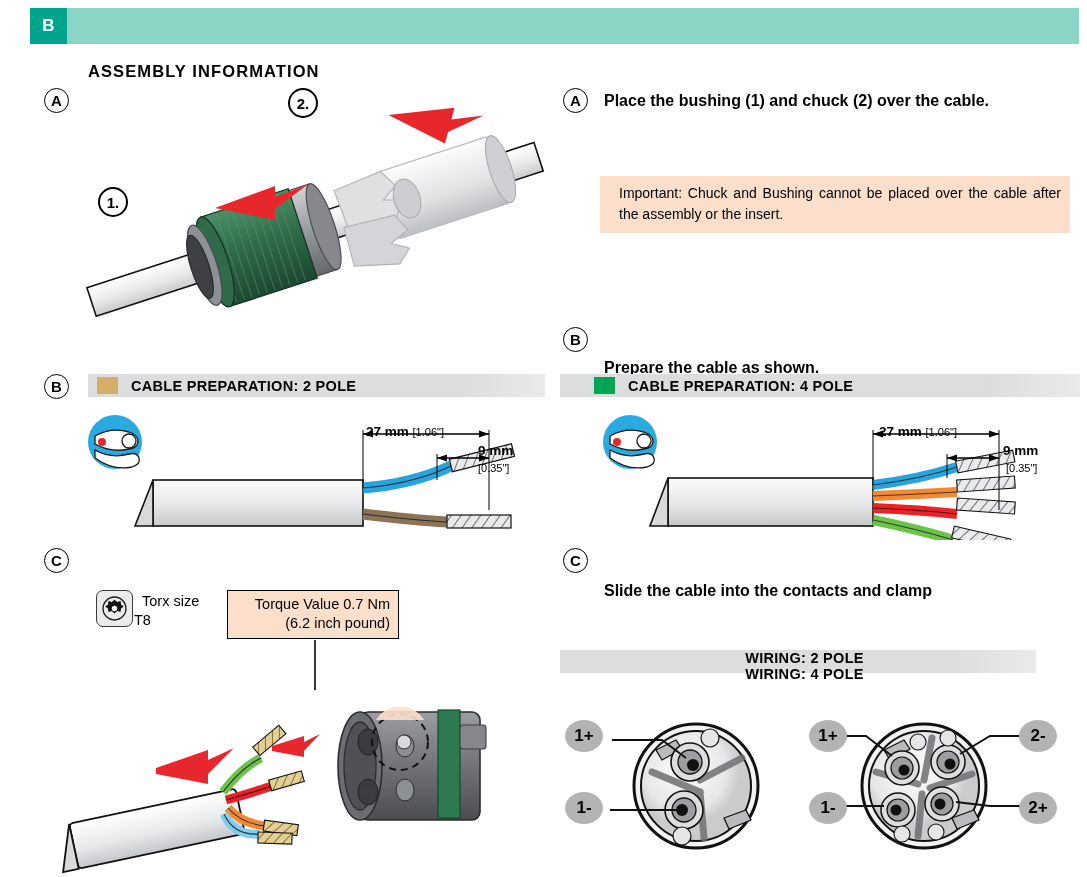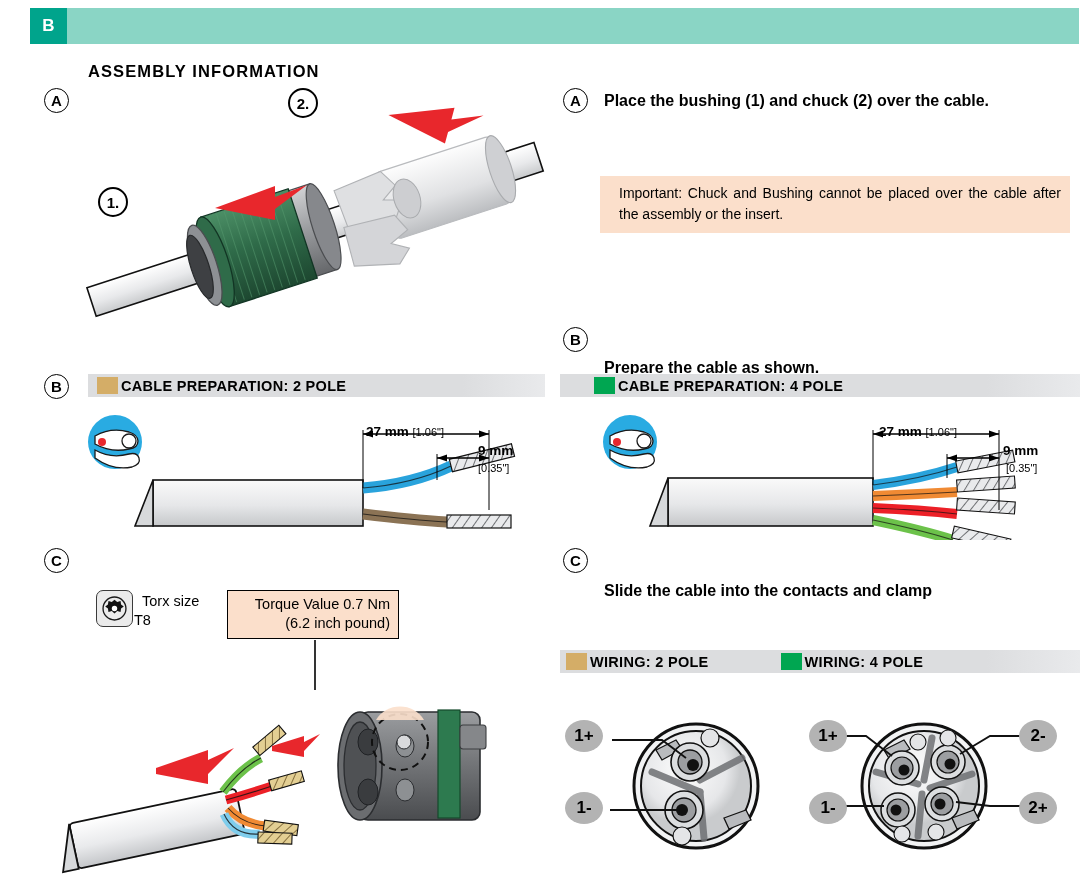--- a/index.html
+++ b/index.html
@@ -25,21 +25,21 @@
 
   
   .steptext{font-weight:bold;font-size:16px;line-height:25px;}
   .notebox{background:#fbdfcb;padding:7px 9px 8px 19px;box-sizing:border-box;
     font-size:14px;line-height:21px;text-align:justify;}
 
   
   .graybar{height:23px;background:linear-gradient(to right,#dcdddf 0%,#dcdddf 82%,#e9eaec 100%);
     display:flex;align-items:center;}
   .swatch{width:21px;height:17px;margin-left:9px;}
-  .bartext{font-weight:bold;font-size:14.5px;margin-left:3px;letter-spacing:.3px;}
+  .bartext{font-weight:bold;font-size:14.5px;margin-left:13px;letter-spacing:.3px;}
 
   
   .numcirc{width:30px;height:30px;border:2px solid #000;border-radius:50%;
     display:flex;align-items:center;justify-content:center;
     font-weight:bold;font-size:15px;background:#fff;box-sizing:border-box;}
 
   
   .pinlabel{width:38px;height:32px;border-radius:19px/16px;background:#b3b3b3;
     display:flex;align-items:center;justify-content:center;
     font-weight:bold;font-size:17px;color:#000;}
@@ -350,21 +350,21 @@
     <ellipse cx="308" cy="142" rx="10" ry="13" fill="#3a3c3f" stroke="#202225" stroke-width="1"></ellipse>
     <ellipse cx="345" cy="96" rx="9" ry="11" fill="#8d9093" stroke="#2b2d30" stroke-width="1"></ellipse>
     <ellipse cx="345" cy="140" rx="9" ry="11" fill="#8d9093" stroke="#2b2d30" stroke-width="1"></ellipse>
     <circle cx="344" cy="92" r="7" fill="#d9dadc" stroke="#2b2d30" stroke-width="1"></circle>
 
     <circle cx="340" cy="92" r="28" fill="none" stroke="#111" stroke-width="2" stroke-dasharray="7 5"></circle>
     <path d="M316 70 a28 28 0 0 1 48 0 z" fill="#fbdfcb" opacity=".9"></path>
   </g>
 </svg>
 
-<div class="abs graybar" style="left:560px;top:650px;width:520px;">
+<div class="abs graybar" style="left:560px;top:650px;width:476px;flex-direction:column;">
   <span class="swatch" style="background:#d4ad67;margin-left:6px;"></span>
   <span class="bartext">WIRING: 2 POLE</span>
   <span class="swatch" style="background:#00a651;margin-left:72px;"></span>
   <span class="bartext">WIRING: 4 POLE</span>
 </div>
 
 <svg class="abs" style="left:600px;top:706px;" width="190" height="160">
   <defs>
     <radialGradient id="faceG2" cx="40%" cy="35%">
       <stop offset="0%" stop-color="#fdfdfd"></stop>

